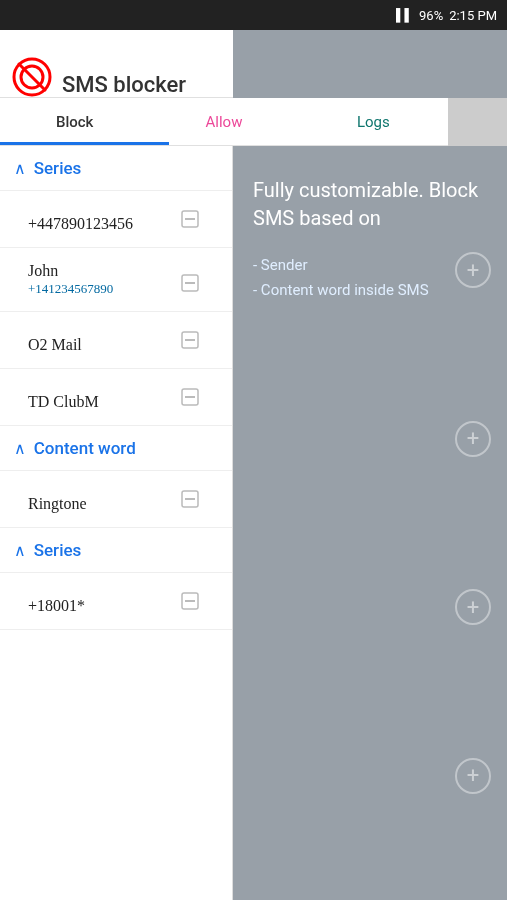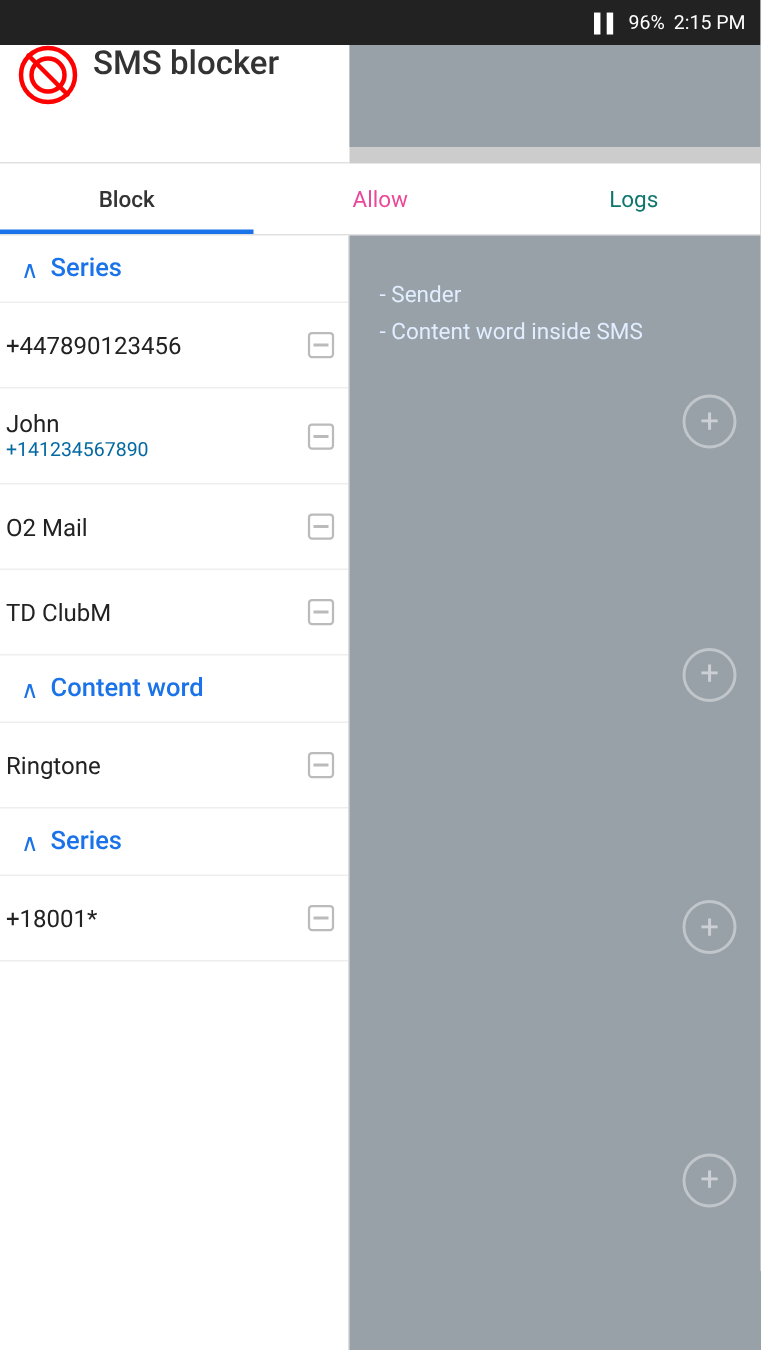--- a/index.html
+++ b/index.html
@@ -29,37 +29,37 @@
       display: flex;
       align-items: center;
       gap: 6px;
       color: #fff;
       font-size: 13px;
     }
 
     
     .app-header {
       width: 233px;
-      height: 79px;
+      height: 68px;
       background: #fff;
       display: flex;
-      align-items: flex-start;
+      align-items: flex-end;
       padding: 0 12px;
       gap: 10px;
       border-bottom: 1px solid #e0e0e0;
     }
     .app-title {
       font-size: 22px;
       font-weight: 500;
       color: #333;
     }
 
     
     .tab-bar {
-      width: 507px;
+      width: 448px;
       height: 48px;
       background: #fff;
       display: flex;
       border-bottom: 1px solid #e0e0e0;
       position: relative;
     }
     .tab {
       flex: 1;
       display: flex;
       align-items: center;
@@ -111,25 +111,26 @@
       color: #1a73e8;
     }
     .section-header-title {
       font-size: 17px;
       color: #1a73e8;
       font-weight: 500;
     }
 
     
     .list-item {
-      padding: 14px 4px;
+      padding: 14px 28px;
       border-bottom: 1px solid #eee;
       display: flex;
-      align-items: center;
+      align-items: flex-end;
       justify-content: space-between;
+      font-family: Liberation Serif, serif;
     }
     .list-item-main {
       display: flex;
       flex-direction: column;
     }
     .list-item-title {
       font-size: 16px;
       color: #222;
     }
     .list-item-subtitle {
@@ -337,20 +338,21 @@
             <rect x="2" y="2" width="16" height="16" rx="2" fill="none" stroke="#bbb" stroke-width="1.5"></rect>
             <line x1="5" y1="10" x2="15" y2="10" stroke="#bbb" stroke-width="2"></line>
           </svg>
       </div>
     </div>
 
   </div>
 
   <div class="right-panel">
     <div class="overlay-content">
+      <div class="overlay-title">Fully customizable. Block SMS based on</div>
       <ul class="overlay-list">
         <li class="overlay-list-item">- Sender</li>
         <li class="overlay-list-item">- Content word inside SMS</li>
       </ul>
     </div>
 
     <div class="right-panel-add-area">
       <div class="add-btn-ghost">
         <span>+</span>
       </div>

